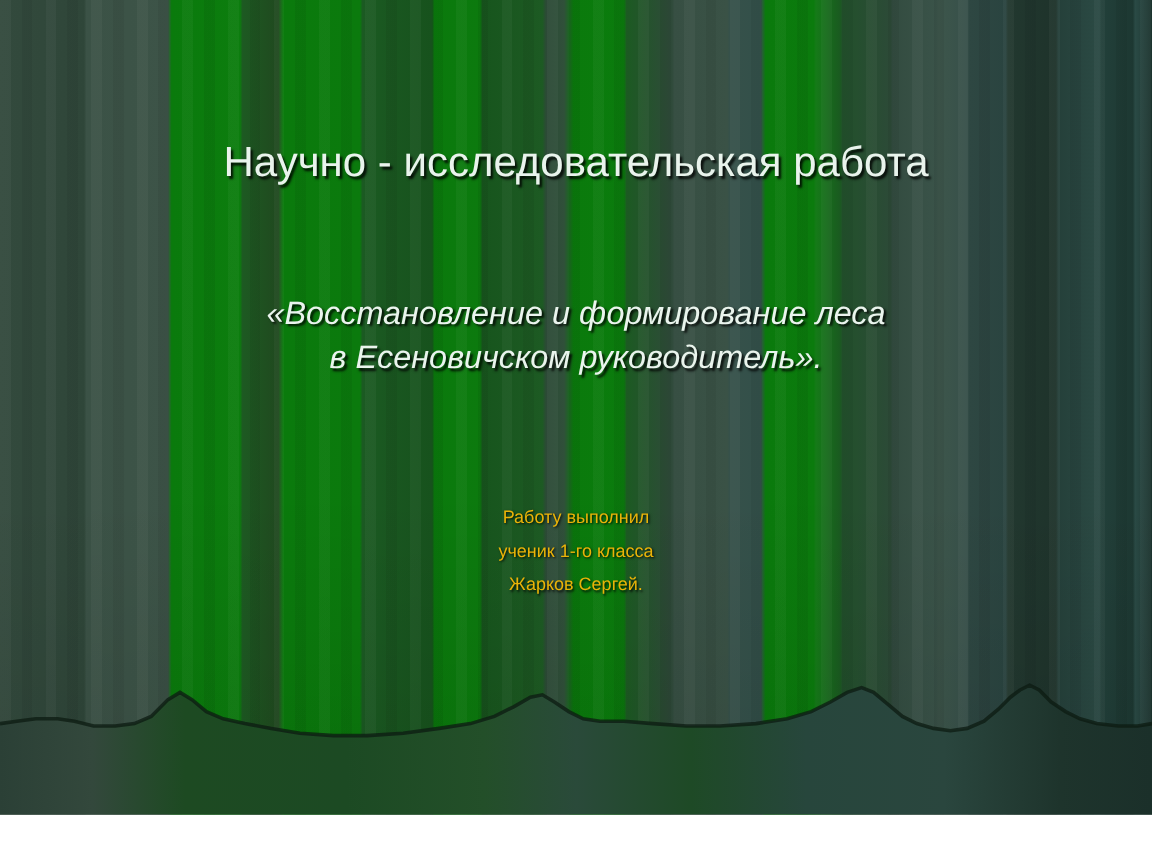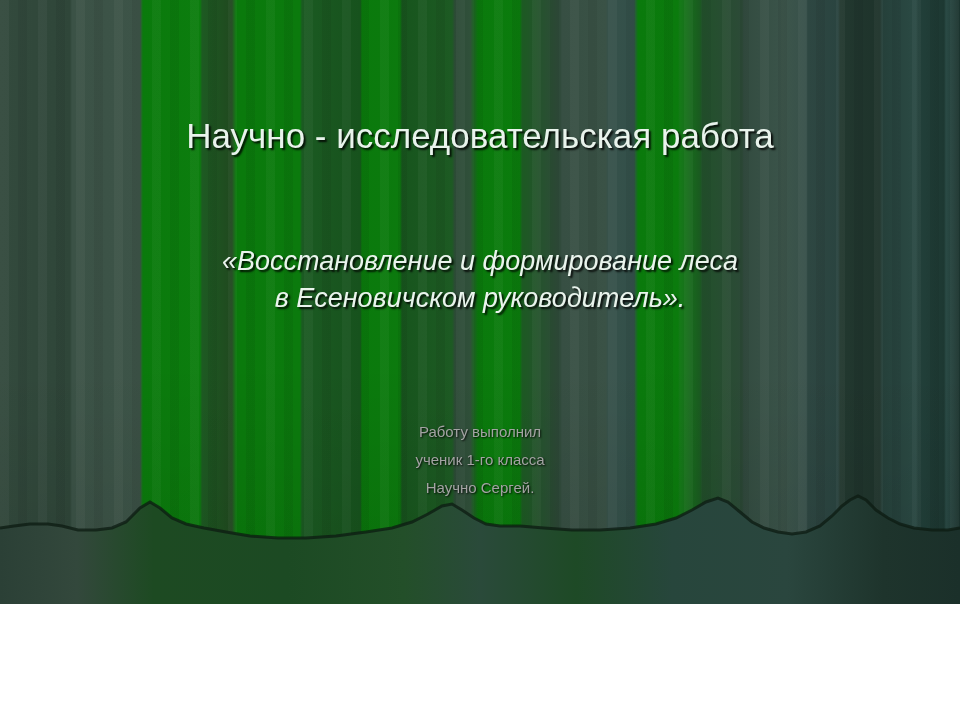--- a/index.html
+++ b/index.html
@@ -7,21 +7,21 @@
     padding: 0;
     background: #ffffff;
   }
   body {
     font-family: "Liberation Sans", sans-serif;
   }
 
   .slide {
     position: relative;
     width: 960px;
-    height: 604px;
+    height: 679px;
     overflow: hidden;
     background: #2d4438;
   }
 
   
   .bg-base {
     position: absolute;
     inset: 0;
     background:
       linear-gradient(90deg,
@@ -129,21 +129,21 @@
   .author-block {
     position: absolute;
     top: 418px;
     left: 0;
     width: 960px;
     text-align: center;
   }
   .author-line {
     font-size: 15px;
     line-height: 28px;
-    color: #a3a3a3;
+    color: #eab308;
     text-shadow: 1px 1px 2px rgba(0,0,0,0.85);
     white-space: pre;
   }
 </style>
 </head>
 <body>
 
 <div class="slide">
 
   <div class="bg-base"></div>
@@ -193,17 +193,17 @@
     </div>
 
     <div class="subtitle-block">
       <div class="subtitle-line">«Восстановление и формирование леса</div>
       <div class="subtitle-line">в Есеновичском руководитель».</div>
     </div>
 
     <div class="author-block">
       <div class="author-line">Работу выполнил</div>
       <div class="author-line">ученик 1-го класса</div>
-      <div class="author-line">Научно Сергей.</div>
+      <div class="author-line">Жарков Сергей.</div>
     </div>
 
   </div>
 </div>
 
 </body></html>

